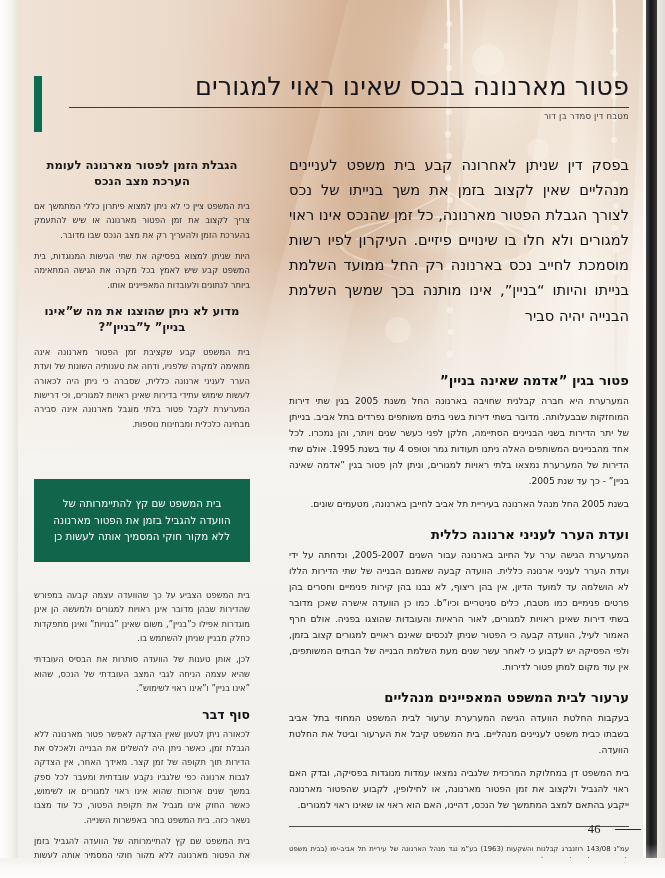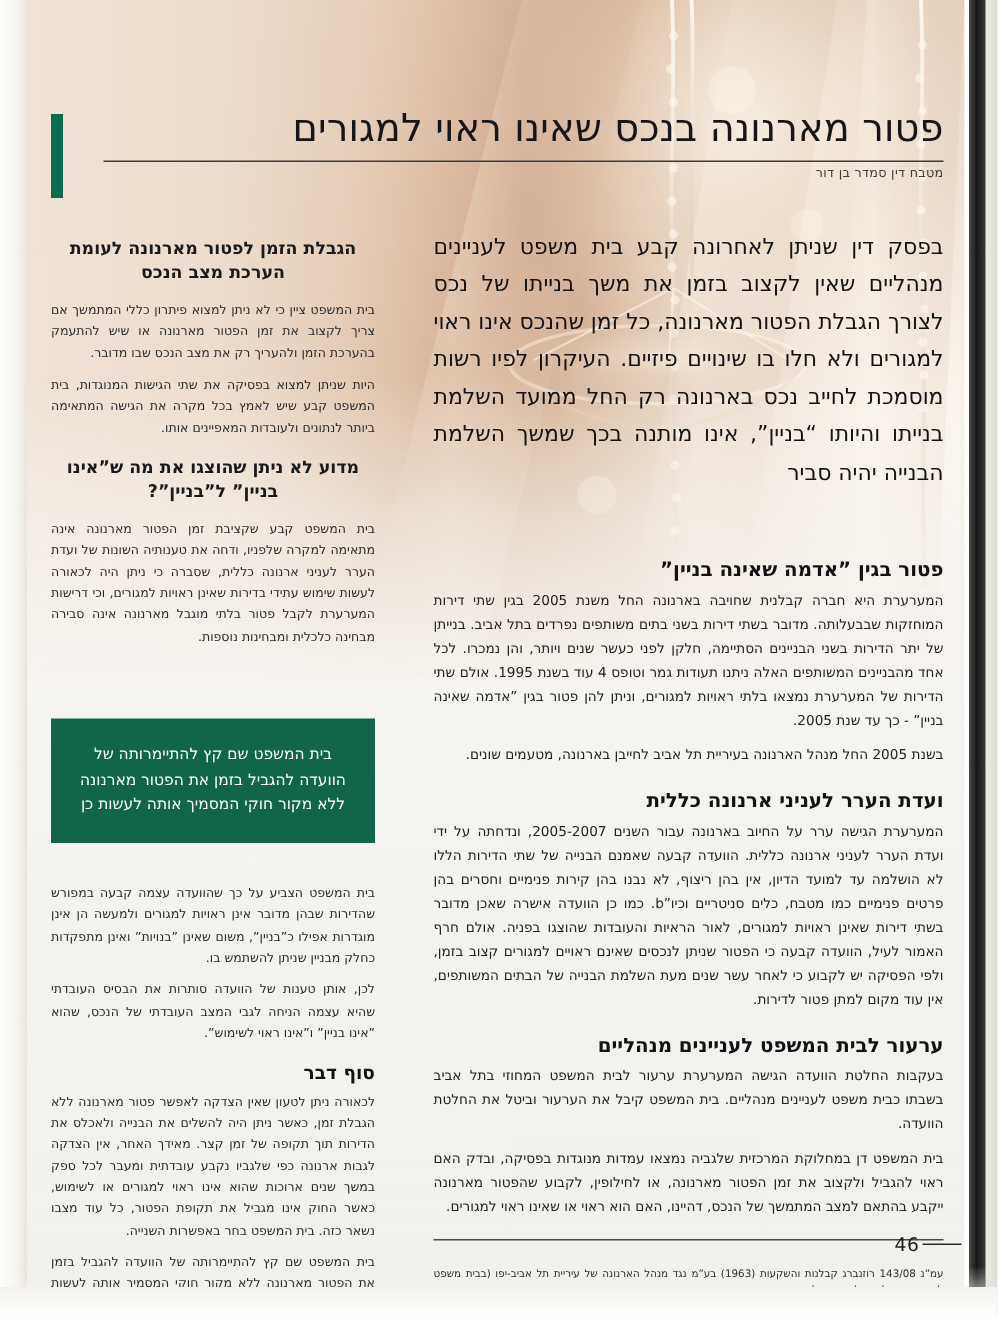--- a/index.html
+++ b/index.html
@@ -148,22 +148,23 @@
     padding-top:17px;
     font-size:6.9px;line-height:1.62;color:#2c2c2e;
   }
   #footnote .fn-date{
     display:block;text-align:center;margin-top:1px;letter-spacing:.3px;
   }
 
   
   #folio{
     position:absolute;right:24px;top:822px;
-    display:flex;align-items:center;gap:0;
+    display:flex;align-items:center;gap:12px;
     direction:ltr;
+    font-family:Liberation Serif, serif;
   }
   #folio-num{
     font-size:12.5px;color:#1c1c1e;letter-spacing:.4px;
   }
   #folio-rule{
     width:26px;height:1px;background:#2a2a2c;margin-left:2px;
   }
   
   .endmark{
     display:inline-block;width:5px;height:5px;background:#1b1b1d;
@@ -294,21 +295,21 @@
 
   <div id="right-col">
 
     <div class="sec-head first">פטור בגין ”אדמה שאינה בניין”</div>
     <p class="body-md">המערערת היא חברה קבלנית שחויבה בארנונה החל משנת 2005 בגין שתי דירות המוחזקות שבבעלותה. מדובר בשתי דירות בשני בתים משותפים נפרדים בתל אביב. בנייתן של יתר הדירות בשני הבניינים הסתיימה, חלקן לפני כעשר שנים ויותר, והן נמכרו. לכל אחד מהבניינים המשותפים האלה ניתנו תעודות גמר וטופס 4 עוד בשנת 1995. אולם שתי הדירות של המערערת נמצאו בלתי ראויות למגורים, וניתן להן פטור בגין ”אדמה שאינה בניין” - כך עד שנת 2005.</p>
     <p class="body-md">בשנת 2005 החל מנהל הארנונה בעיריית תל אביב לחייבן בארנונה, מטעמים שונים.</p>
 
     <div class="sec-head">ועדת הערר לעניני ארנונה כללית</div>
     <p class="body-md">המערערת הגישה ערר על החיוב בארנונה עבור השנים 2005-2007, ונדחתה על ידי ועדת הערר לעניני ארנונה כללית. הוועדה קבעה שאמנם הבנייה של שתי הדירות הללו לא הושלמה עד למועד הדיון, אין בהן ריצוף, לא נבנו בהן קירות פנימיים וחסרים בהן פרטים פנימיים כמו מטבח, כלים סניטריים וכיו”b. כמו כן הוועדה אישרה שאכן מדובר בשתי דירות שאינן ראויות למגורים, לאור הראיות והעובדות שהוצגו בפניה. אולם חרף האמור לעיל, הוועדה קבעה כי הפטור שניתן לנכסים שאינם ראויים למגורים קצוב בזמן, ולפי הפסיקה יש לקבוע כי לאחר עשר שנים מעת השלמת הבנייה של הבתים המשותפים, אין עוד מקום למתן פטור לדירות.</p>
 
-    <div class="sec-head">ערעור לבית המשפט לעניינים מנהליים</div>
+    <div class="sec-head">ערעור לבית המשפט המאפיינים מנהליים</div>
     <p class="body-md">בעקבות החלטת הוועדה הגישה המערערת ערעור לבית המשפט המחוזי בתל אביב בשבתו כבית משפט לעניינים מנהליים. בית המשפט קיבל את הערעור וביטל את החלטת הוועדה.</p>
     <p class="body-md">בית המשפט דן במחלוקת המרכזית שלגביה נמצאו עמדות מנוגדות בפסיקה, ובדק האם ראוי להגביל ולקצוב את זמן הפטור מארנונה, או לחילופין, לקבוע שהפטור מארנונה ייקבע בהתאם למצב המתמשך של הנכס, דהיינו, האם הוא ראוי או שאינו ראוי למגורים.</p>
   </div>
 
   <div id="footnote">
     <span>עמ”נ 143/08 רוזנברג קבלנות והשקעות (1963) בע”מ נגד מנהל הארנונה של עיריית תל אביב-יפו (בבית משפט לעניינים מנהליים תל אביב-יפו) - השופטת שרה גדות, פסק דין מיום</span>
     <span class="fn-date">4.2.2010</span>
   </div>
 
   <div id="folio">

